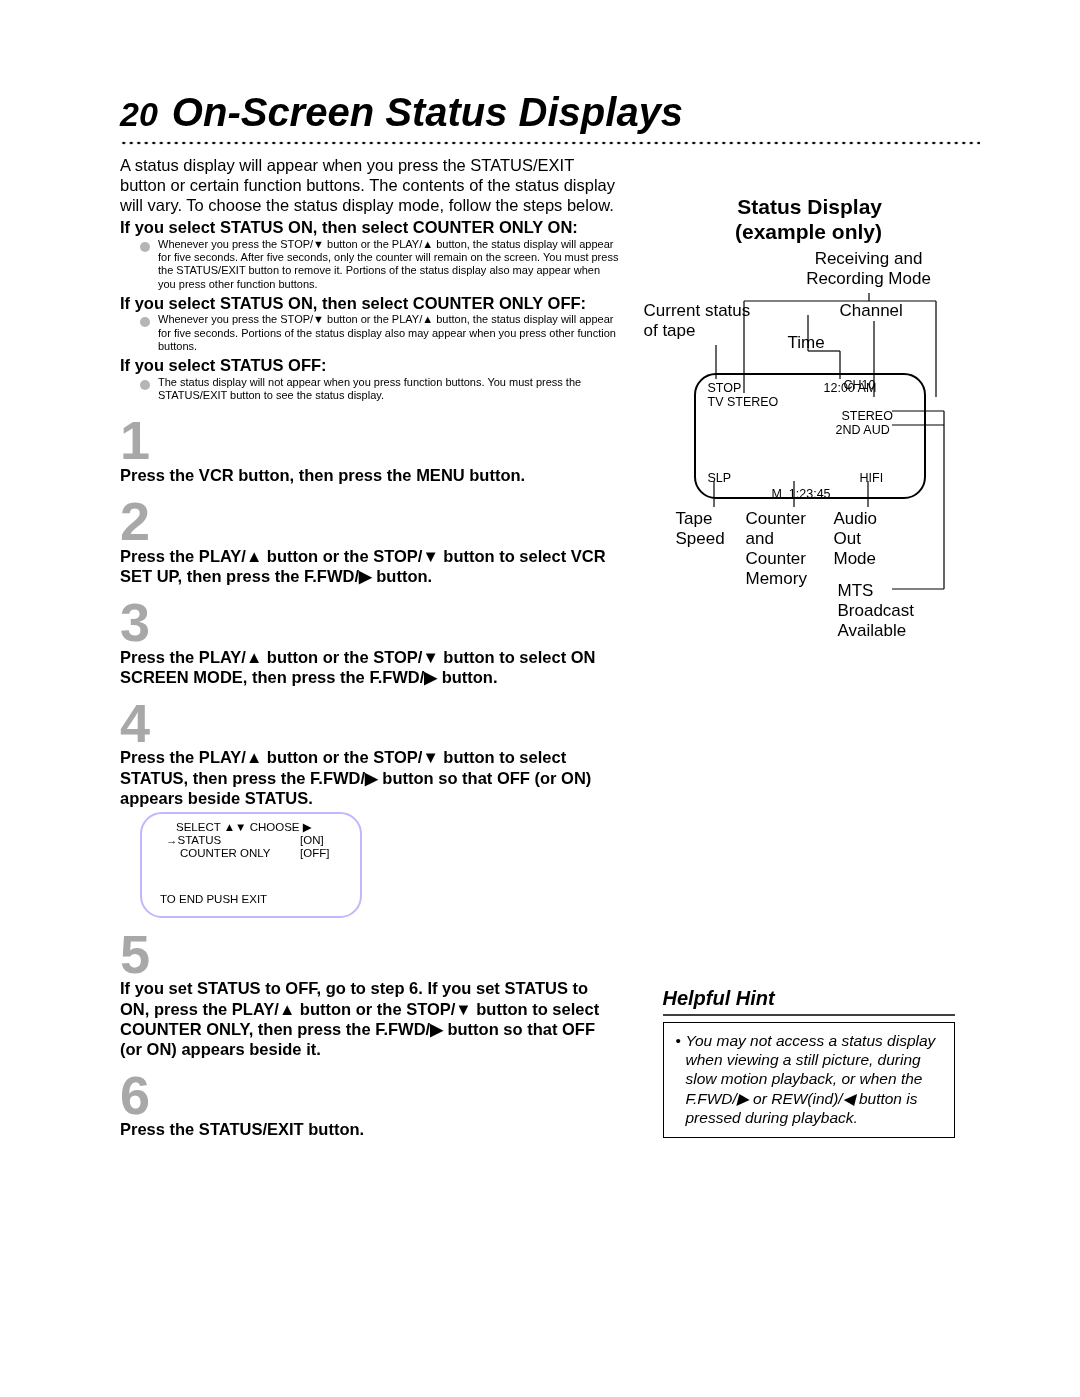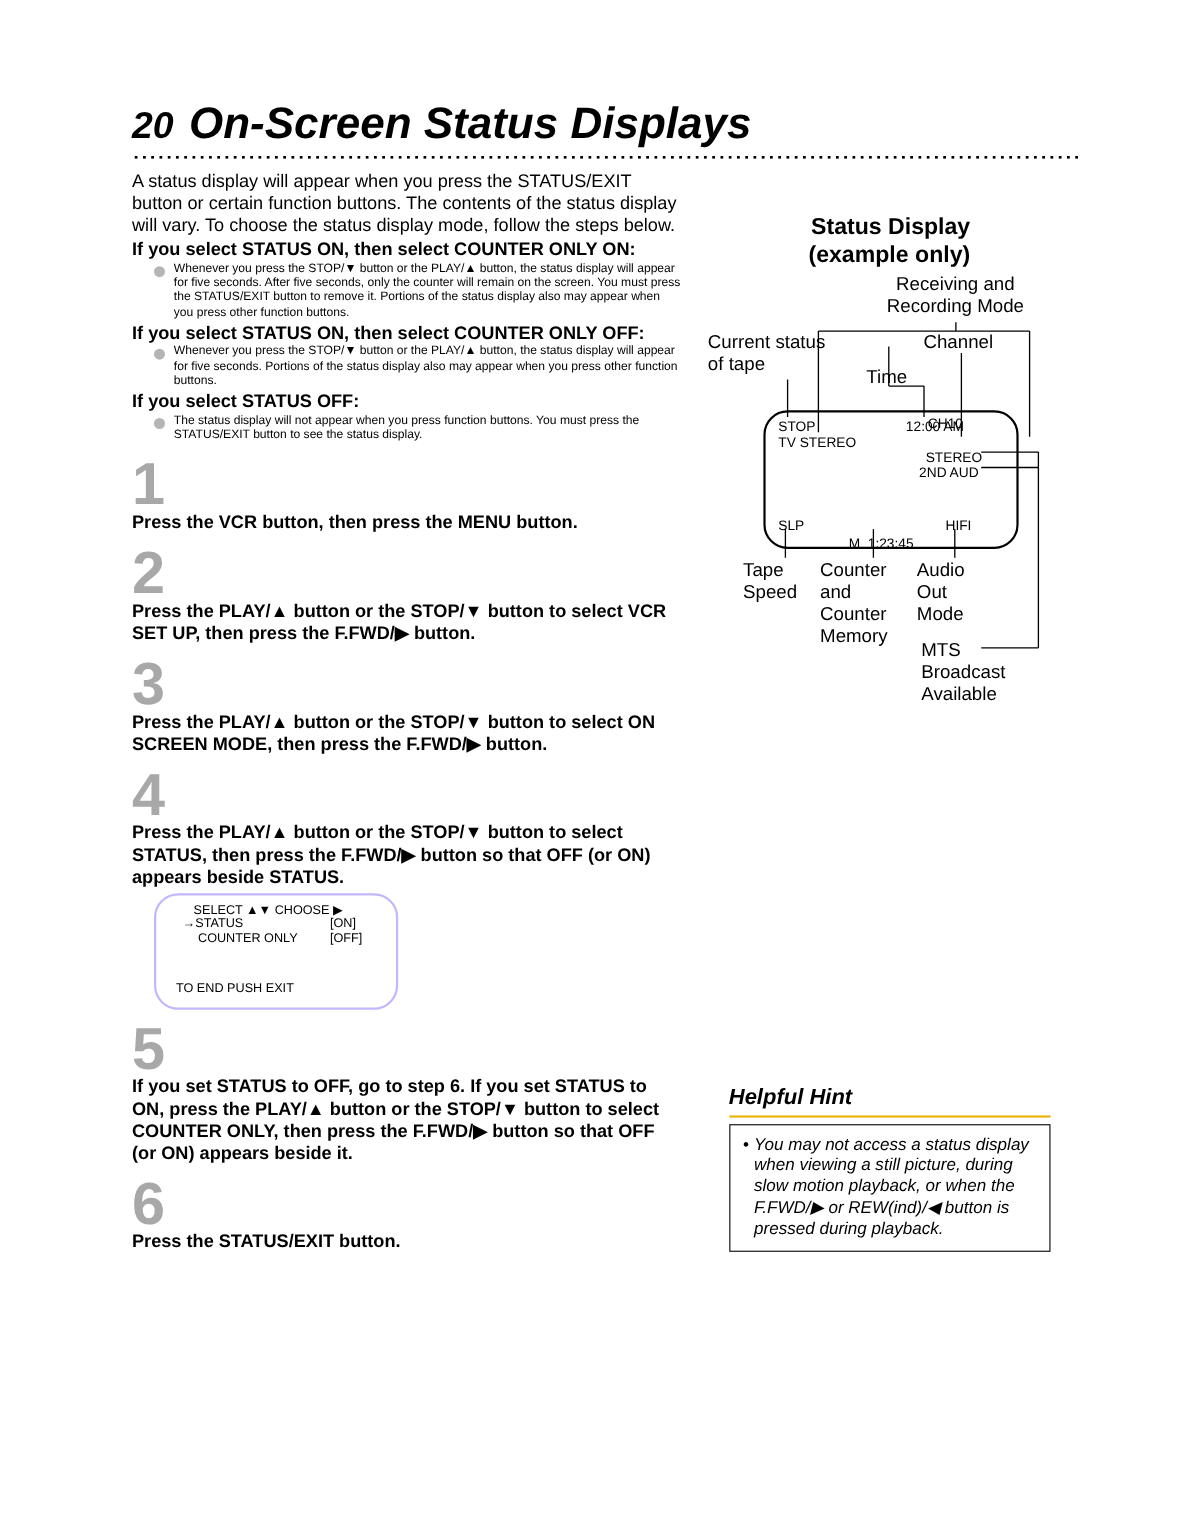--- a/index.html
+++ b/index.html
@@ -117,21 +117,21 @@
   }
   .menu-screen span { position: absolute; }
   .hint-box {
     width: 292px;
     margin-top: 308px;
   }
   .hint-title {
     font-style: italic;
     font-weight: bold;
     font-size: 20px;
-    border-bottom: 2px solid #eab308;
+    border-bottom: 2px solid #404040;
     padding-bottom: 4px;
     margin-bottom: 6px;
   }
   .hint-body {
     border: 1.5px solid #000;
     padding: 8px 12px 10px 12px;
     font-style: italic;
     font-size: 15.5px;
     line-height: 1.25;
   }

